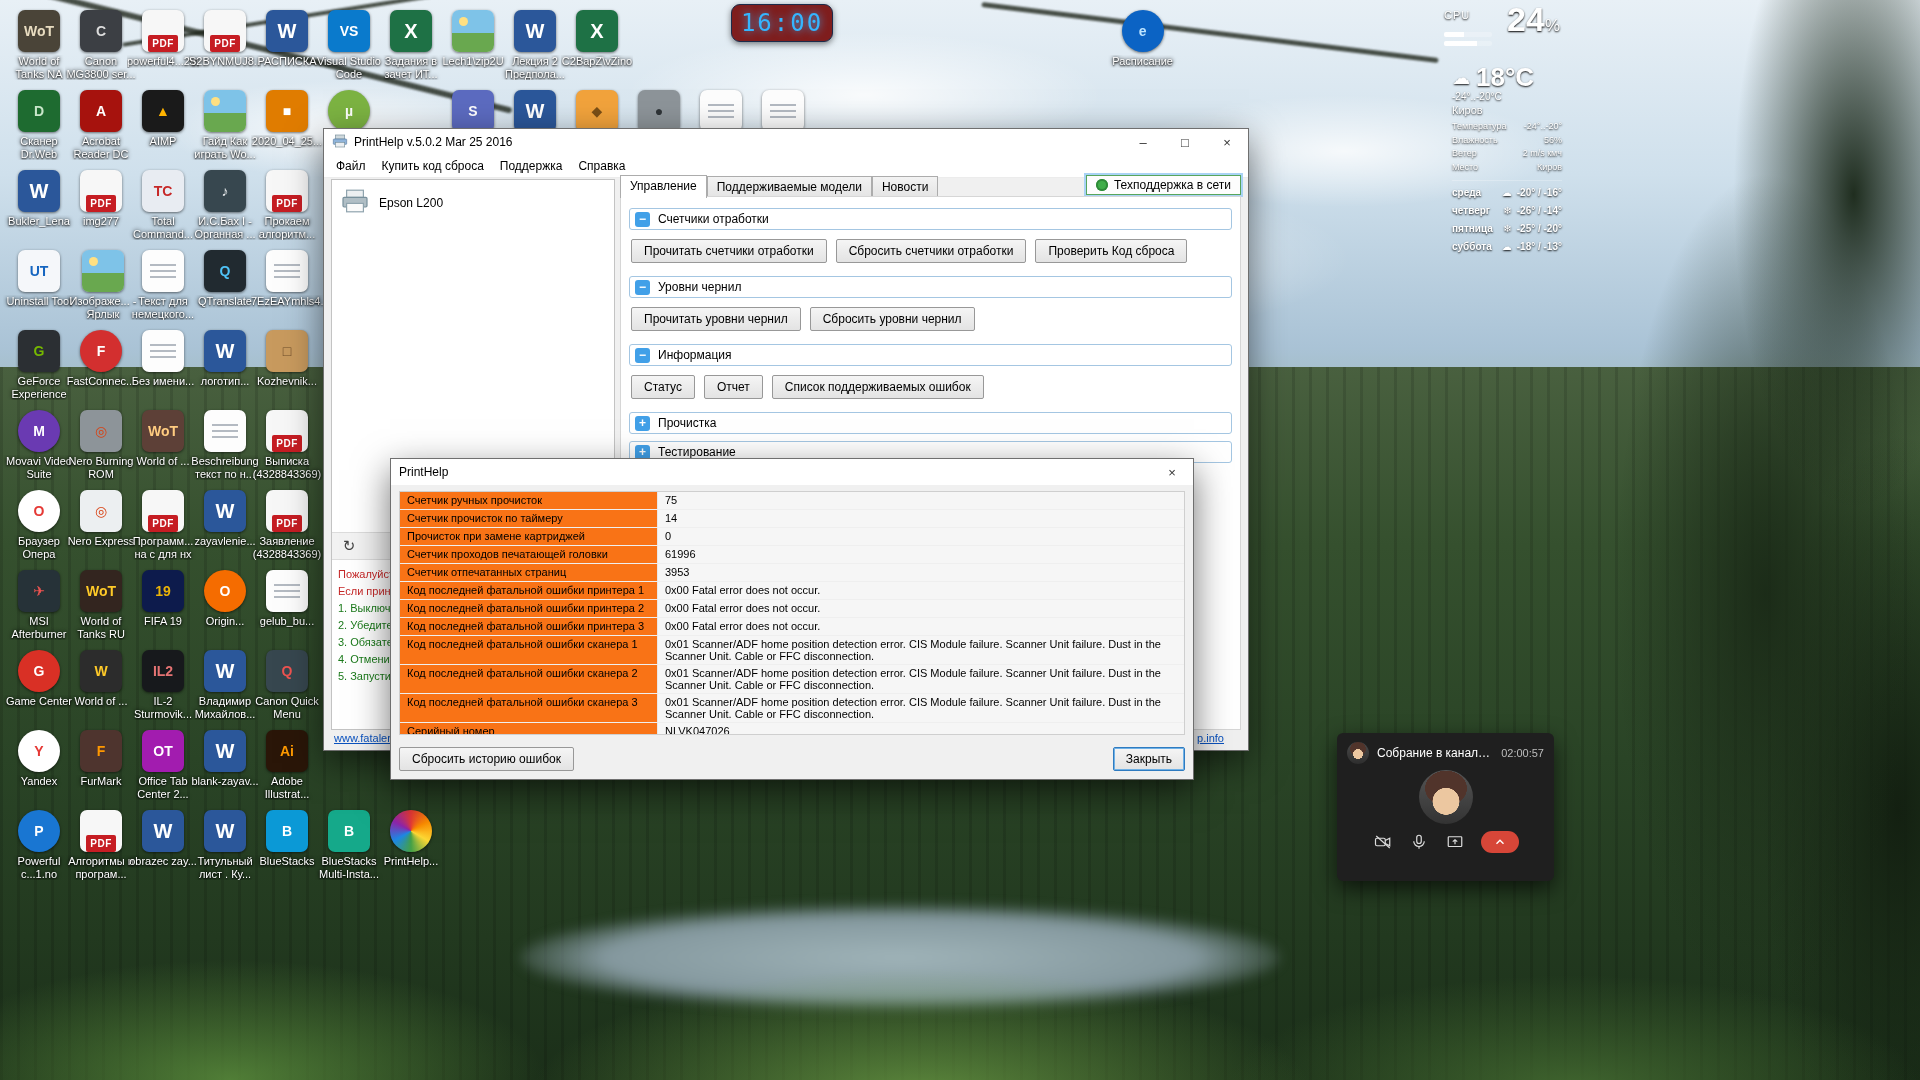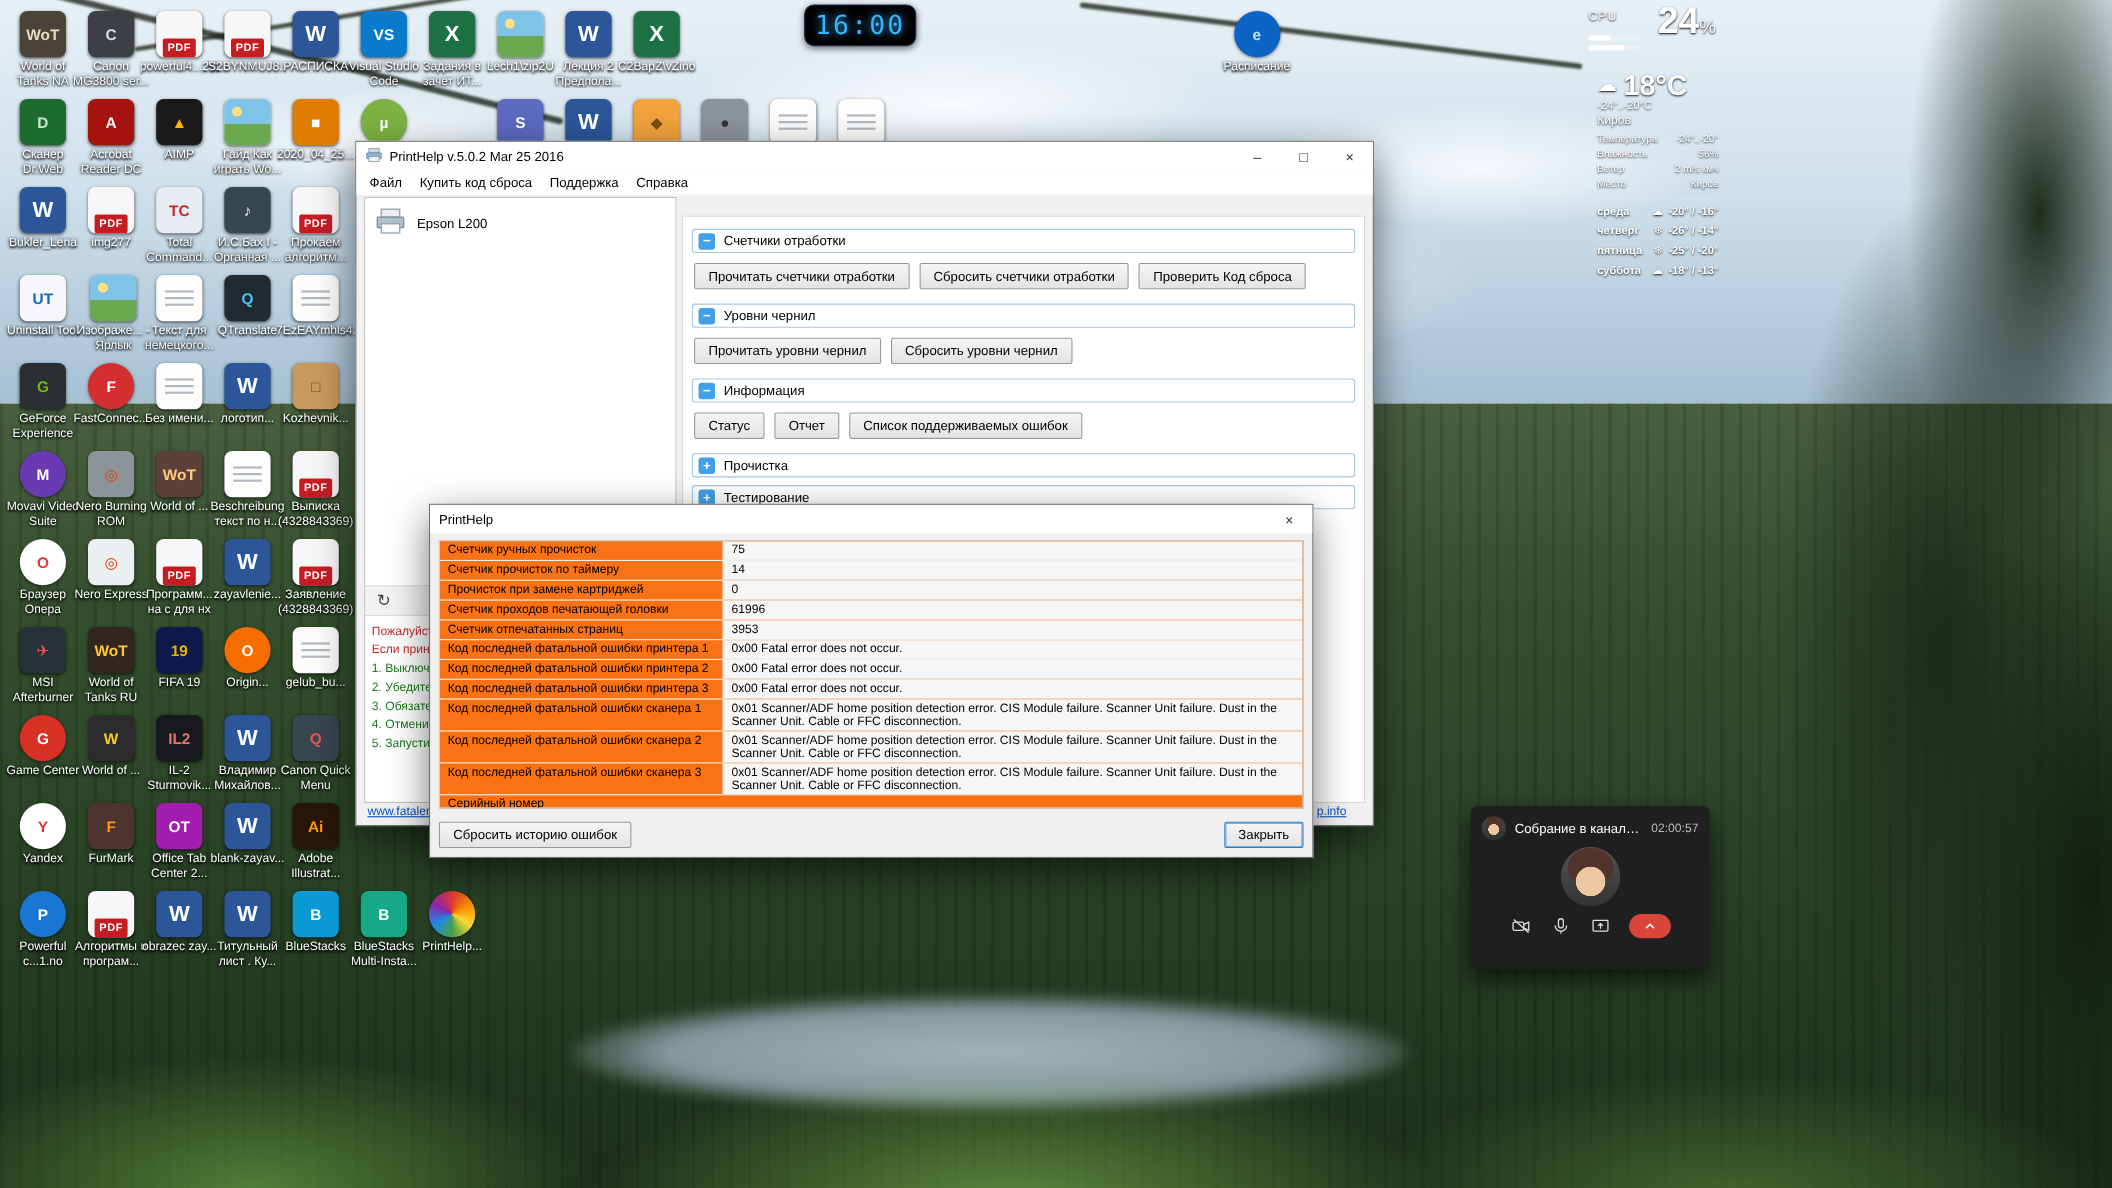--- a/index.html
+++ b/index.html
@@ -48,21 +48,21 @@
   .pdf-badge{background:#c61d23;color:#fff;font-size:10px;font-weight:bold;padding:3px 4px;border-radius:2px;letter-spacing:.5px;}
   .kind-txt{background:#fdfdfd;flex-direction:column;gap:4px;}
   .kind-txt i{display:block;width:26px;height:2px;background:#b4bac2;}
   .kind-img{background:linear-gradient(180deg,#7ec3e8 0 55%,#69a84f 55% 100%);position:relative;}
   .kind-img:after{content:"";position:absolute;left:7px;top:7px;width:9px;height:9px;border-radius:50%;background:#ffe082;}
   .kind-wheel{background:conic-gradient(#e53935,#fb8c00,#fdd835,#43a047,#1e88e5,#8e24aa,#e53935);border-radius:50%;}
   .dlabel{margin:3px 0 0 -5px;width:72px;text-align:center;font-size:11px;line-height:1.15;color:#fff;
     text-shadow:0 1px 2px #000,0 0 4px #000;max-height:28px;overflow:hidden;}
 
   
-  .clock{position:absolute;left:731px;top:4px;width:100px;height:36px;background:#000000;border:1px solid #1c2b4a;
+  .clock{position:absolute;left:731px;top:4px;width:100px;height:36px;background:#7f1d1d;border:1px solid #1c2b4a;
     border-radius:9px;display:flex;align-items:center;justify-content:center;box-shadow:0 2px 6px rgba(0,0,0,.5);}
   .clock span{font-family:"DejaVu Sans Mono",monospace;font-size:24px;color:#35b5ff;text-shadow:0 0 9px rgba(53,181,255,.95);letter-spacing:2px;}
 
   .cpu{position:absolute;left:1442px;top:2px;width:118px;height:58px;color:#fff;text-shadow:0 1px 2px #000;}
   .cpu-label{position:absolute;left:2px;top:7px;font-size:11px;letter-spacing:1px;}
   .cpu-val{position:absolute;right:0;top:0;font-size:34px;font-weight:bold;line-height:1;}
   .cpu-val .pct{font-size:17px;font-weight:normal;}
   .cpu-bars{position:absolute;left:2px;top:26px;width:48px;}
   .cpu-bar{height:5px;background:rgba(255,255,255,.25);margin:4px 0;border-radius:2px;overflow:hidden;}
   .cpu-bar b{display:block;height:100%;background:#fff;}
@@ -594,20 +594,31 @@
           <div class="note" style="color: rgb(198, 40, 40);">Если принтер ч</div>
           <div class="note" style="color: rgb(27, 122, 27);">1. Выключите п</div>
           <div class="note" style="color: rgb(27, 122, 27);">2. Убедитесь, чт</div>
           <div class="note" style="color: rgb(27, 122, 27);">3. Обязательн</div>
           <div class="note" style="color: rgb(27, 122, 27);">4. Отмените пе</div>
           <div class="note" style="color: rgb(27, 122, 27);">5. Запустите пр</div>
         </div>
     </div>
 
     <div class="right-panel">
+      <div class="tabs-row">
+        <div id="tabs" style="display:flex;align-items:flex-end;">
+            <span class="tab active">Управление</span>
+            <span class="tab">Поддерживаемые модели</span>
+            <span class="tab">Новости</span>
+          </div>
+        <div class="badge">
+          <span class="gdot"></span>
+          <span>Техподдержка в сети</span>
+        </div>
+      </div>
       <div class="tab-panel" id="sections">
           <div class="sec-header">
             <span class="toggle">−</span>
             <span class="sec-title">Счетчики отработки</span>
           </div>
           <div class="sec-buttons">
             <button class="btn">Прочитать счетчики отработки</button>
             <button class="btn">Сбросить счетчики отработки</button>
             <button class="btn">Проверить Код сброса</button>
           </div>
@@ -692,20 +703,21 @@
         <div class="trow">
           <div class="tlabel">Код последней фатальной ошибки сканера 2</div>
           <div class="tvalue">0x01 Scanner/ADF home position detection error. CIS Module failure. Scanner Unit failure. Dust in the Scanner Unit. Cable or FFC disconnection.</div>
         </div>
         <div class="trow">
           <div class="tlabel">Код последней фатальной ошибки сканера 3</div>
           <div class="tvalue">0x01 Scanner/ADF home position detection error. CIS Module failure. Scanner Unit failure. Dust in the Scanner Unit. Cable or FFC disconnection.</div>
         </div>
         <div class="trow">
           <div class="tlabel">Серийный номер</div>
+          <div class="tvalue">NLVK047026</div>
         </div>
       </div>
     <div class="dbuttons">
       <button class="btn">Сбросить историю ошибок</button>
       <button class="btn defaulted">Закрыть</button>
     </div>
   </div>
 
   <div class="meeting">
     <div class="m-top">

